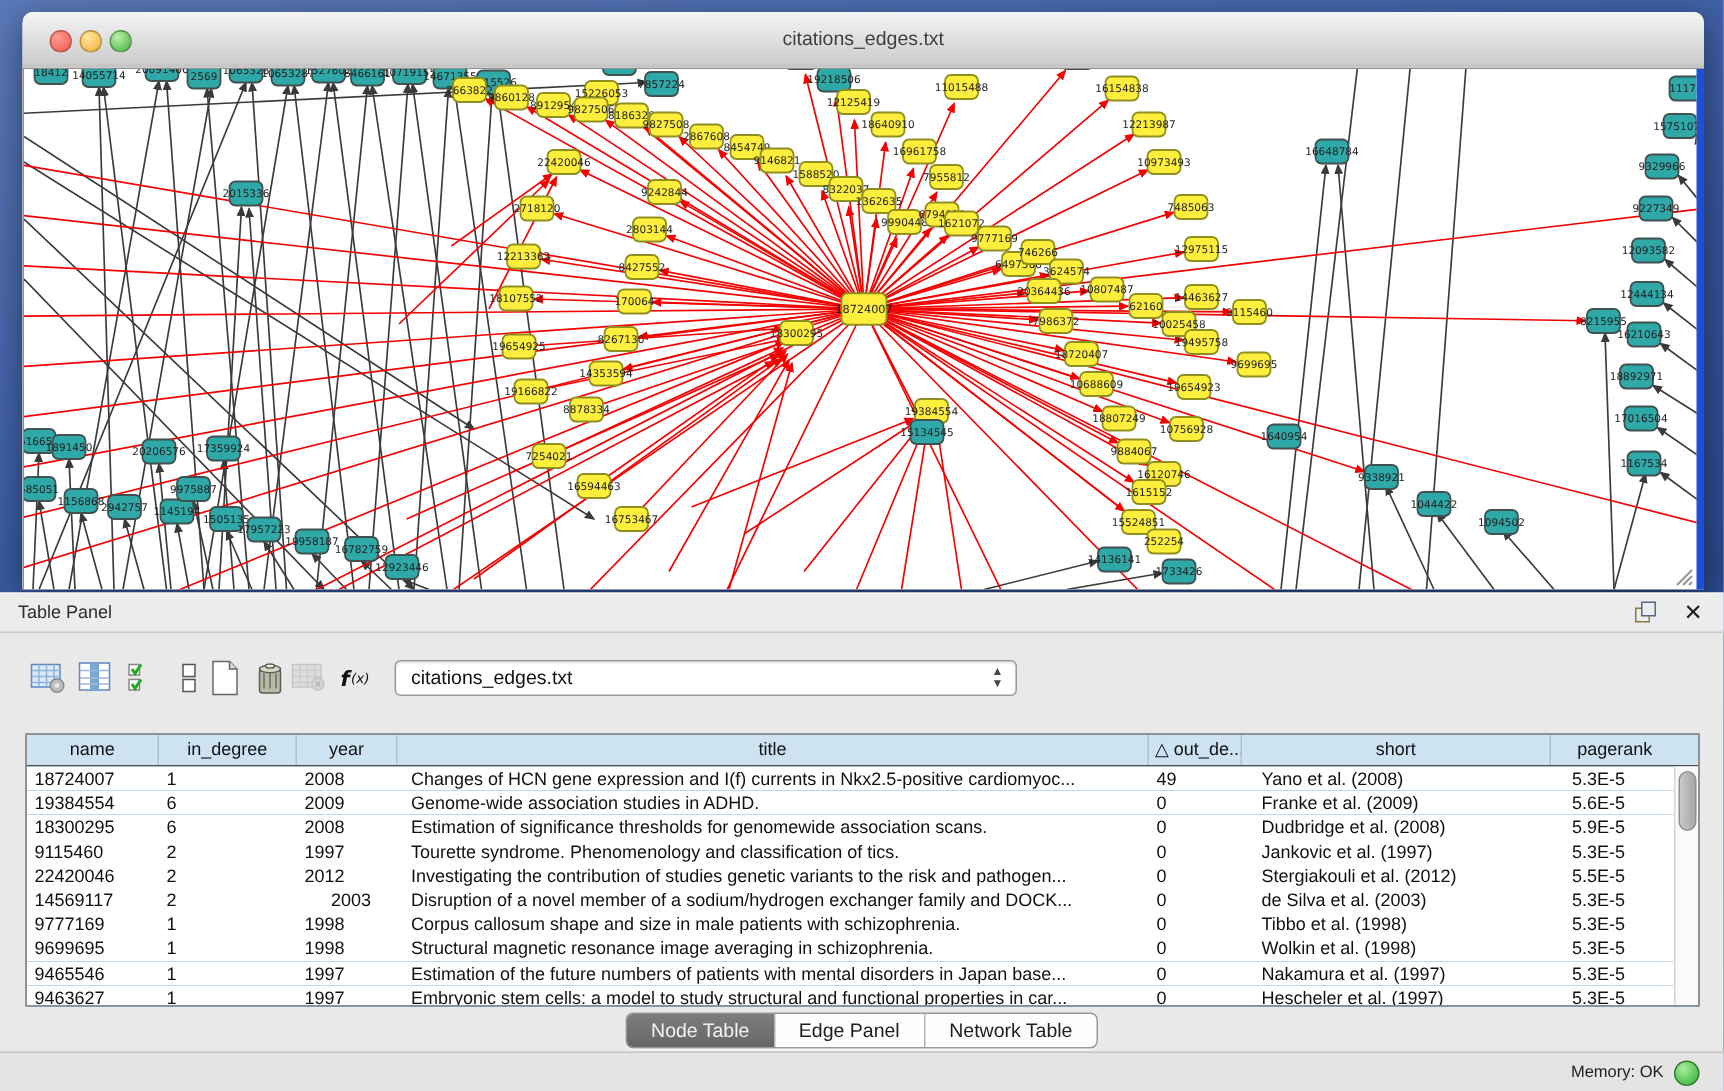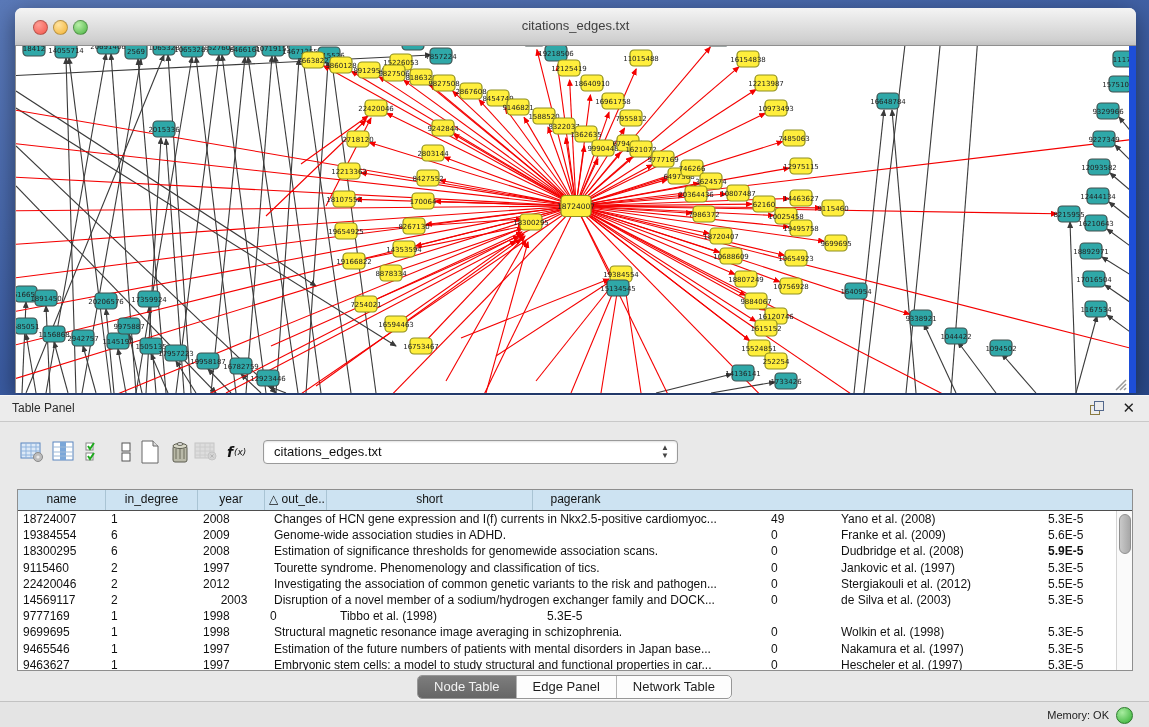--- a/index.html
+++ b/index.html
@@ -10,21 +10,21 @@
     border-radius:7px 7px 0 0;box-shadow:0 6px 22px rgba(0,0,0,.45);background:#fff;}
   .titlebar{height:37px;border-radius:7px 7px 0 0;
     background:linear-gradient(#f4f4f4,#cfcfcf 88%,#c2c2c2);
     border-bottom:1px solid #8f8f8f;position:relative;}
   .tl{position:absolute;top:12px;width:13px;height:13px;border-radius:50%;border:1px solid rgba(0,0,0,.25);}
   .tl.red{left:18px;background:radial-gradient(circle at 35% 30%,#ff9d95,#f3564a);}
   .tl.yel{left:38px;background:radial-gradient(circle at 35% 30%,#ffe3a0,#f2b231);}
   .tl.grn{left:58px;background:radial-gradient(circle at 35% 30%,#b9f0a8,#48b13f);}
   .win-title{position:absolute;left:0;right:0;top:10px;text-align:center;font-size:13px;color:#3f3f3f;}
   .canvas-wrap{position:relative;width:1121px;height:347px;background:#fff;overflow:hidden;
-    border-left:1px solid #8f8f8f;border-right:7px solid #1d4ed8;box-sizing:border-box;}
+    border-left:1px solid #8f8f8f;border-right:5px solid #1d4ed8;box-sizing:border-box;}
   svg text{font-family:"DejaVu Sans",sans-serif;}
   .grip{position:absolute;right:2px;bottom:2px;}
   
   .table-panel{position:absolute;left:0;top:395px;width:1149px;height:332px;background:#e9e9e9;
     border-top:1px solid #f6f6f6;}
   .panel-titlebar{height:25px;background:#ececec;border-bottom:1px solid #c9c9c9;position:relative;}
   .panel-title{position:absolute;left:12px;top:5px;font-size:12px;color:#2c2c2c;}
   .float-icon{position:absolute;right:44px;top:5px;width:15px;height:15px;cursor:pointer;}
   .float-icon .sq1{position:absolute;left:0;top:4px;width:8px;height:8px;border:1px solid #8a7a40;background:#ececec;}
   .float-icon .sq2{position:absolute;left:4px;top:0;width:8px;height:8px;border:1px solid #53688c;background:#ececec;}
@@ -793,20 +793,21 @@
       <span>citations_edges.txt</span>
       <span class="combo-stepper">▲<br>▼</span>
     </div>
   </div>
 
   <div class="table-wrap">
     <div class="thead" id="thead">
         <div class="th" style="width: 88px;">name</div>
         <div class="th" style="width: 92px;">in_degree</div>
         <div class="th" style="width: 67px;">year</div>
+        <div class="th" style="width: 501px;">title</div>
         <div class="th" style="width: 62px; text-align: left; padding-left: 4px;">△ out_de...</div>
         <div class="th" style="width: 206px;">short</div>
         <div class="th" style="width: 85px;">pagerank</div>
       </div>
     <div id="tbody">
         <div class="trow">
           <div class="td" style="width: 88px;">18724007</div>
           <div class="td" style="width: 92px;">1</div>
           <div class="td" style="width: 67px;">2008</div>
           <div class="td" style="width: 501px; padding-left: 9px;">Changes of HCN gene expression and I(f) currents in Nkx2.5-positive cardiomyoc...</div>
@@ -823,53 +824,54 @@
           <div class="td" style="width: 206px; padding-left: 13px;">Franke et al. (2009)</div>
           <div class="td" style="width: 85px; padding-left: 14px;">5.6E-5</div>
         </div>
         <div class="trow">
           <div class="td" style="width: 88px;">18300295</div>
           <div class="td" style="width: 92px;">6</div>
           <div class="td" style="width: 67px;">2008</div>
           <div class="td" style="width: 501px; padding-left: 9px;">Estimation of significance thresholds for genomewide association scans.</div>
           <div class="td" style="width: 62px;">0</div>
           <div class="td" style="width: 206px; padding-left: 13px;">Dudbridge et al. (2008)</div>
-          <div class="td" style="width: 85px; padding-left: 14px; font-weight: bold;">5.9E-5</div>
+          <div class="td" style="width: 85px; padding-left: 14px;">5.9E-5</div>
         </div>
         <div class="trow">
           <div class="td" style="width: 88px;">9115460</div>
           <div class="td" style="width: 92px;">2</div>
           <div class="td" style="width: 67px;">1997</div>
           <div class="td" style="width: 501px; padding-left: 9px;">Tourette syndrome. Phenomenology and classification of tics.</div>
           <div class="td" style="width: 62px;">0</div>
           <div class="td" style="width: 206px; padding-left: 13px;">Jankovic et al. (1997)</div>
           <div class="td" style="width: 85px; padding-left: 14px;">5.3E-5</div>
         </div>
         <div class="trow">
           <div class="td" style="width: 88px;">22420046</div>
           <div class="td" style="width: 92px;">2</div>
           <div class="td" style="width: 67px;">2012</div>
-          <div class="td" style="width: 501px; padding-left: 9px;">Investigating the association of common genetic variants to the risk and pathogen...</div>
+          <div class="td" style="width: 501px; padding-left: 9px;">Investigating the contribution of studies genetic variants to the risk and pathogen...</div>
           <div class="td" style="width: 62px;">0</div>
           <div class="td" style="width: 206px; padding-left: 13px;">Stergiakouli et al. (2012)</div>
           <div class="td" style="width: 85px; padding-left: 14px;">5.5E-5</div>
         </div>
         <div class="trow">
           <div class="td" style="width: 88px;">14569117</div>
           <div class="td" style="width: 92px;">2</div>
           <div class="td" style="width: 67px; text-align: center;">2003</div>
           <div class="td" style="width: 501px; padding-left: 9px;">Disruption of a novel member of a sodium/hydrogen exchanger family and DOCK...</div>
           <div class="td" style="width: 62px;">0</div>
           <div class="td" style="width: 206px; padding-left: 13px;">de Silva et al. (2003)</div>
           <div class="td" style="width: 85px; padding-left: 14px;">5.3E-5</div>
         </div>
         <div class="trow">
           <div class="td" style="width: 88px;">9777169</div>
           <div class="td" style="width: 92px;">1</div>
           <div class="td" style="width: 67px;">1998</div>
+          <div class="td" style="width: 501px; padding-left: 9px;">Corpus callosum shape and size in male patients with schizophrenia.</div>
           <div class="td" style="width: 62px;">0</div>
           <div class="td" style="width: 206px; padding-left: 13px;">Tibbo et al. (1998)</div>
           <div class="td" style="width: 85px; padding-left: 14px;">5.3E-5</div>
         </div>
         <div class="trow">
           <div class="td" style="width: 88px;">9699695</div>
           <div class="td" style="width: 92px;">1</div>
           <div class="td" style="width: 67px;">1998</div>
           <div class="td" style="width: 501px; padding-left: 9px;">Structural magnetic resonance image averaging in schizophrenia.</div>
           <div class="td" style="width: 62px;">0</div>

